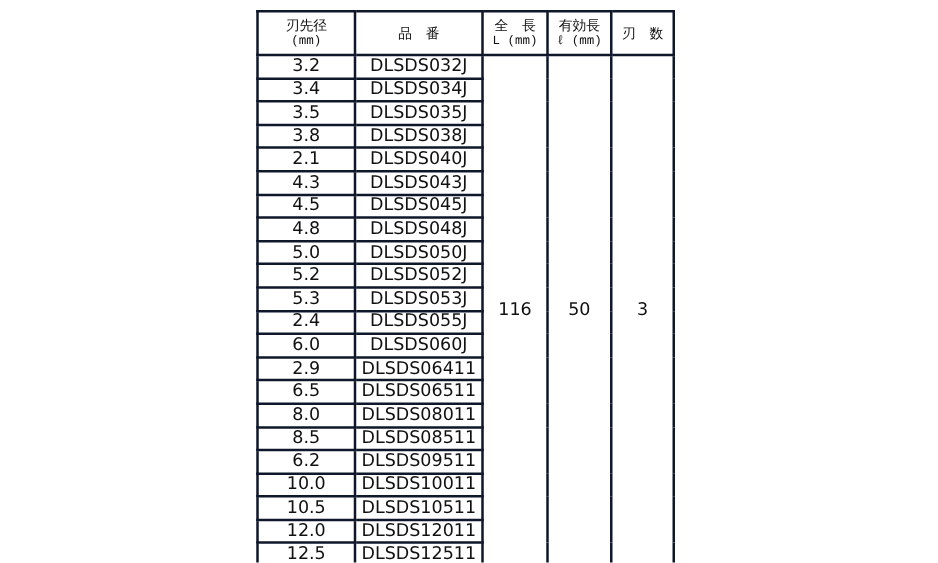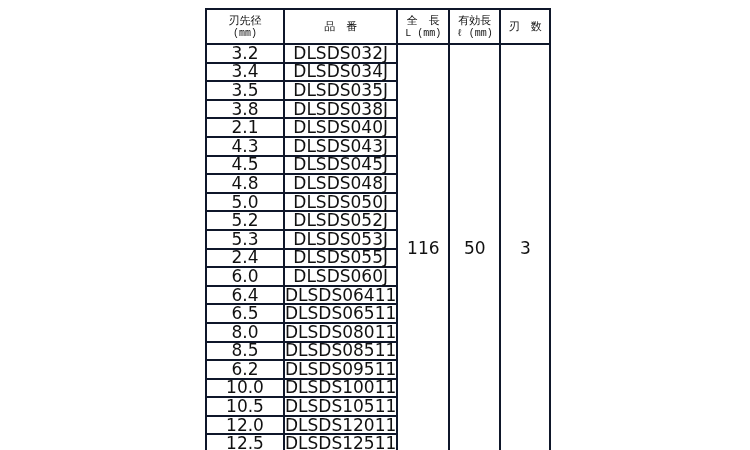--- a/index.html
+++ b/index.html
@@ -3,21 +3,21 @@
 <meta charset="utf-8">
 <style>
   html, body { margin:0; padding:0; background:#fff; }
   body { width:750px; height:450px; position:relative; overflow:hidden;
          font-family:"DejaVu Sans", sans-serif; color:#111; }
   table.spec { position:absolute; left:205px; top:8px; border-collapse:collapse;
                border:2px solid #111; table-layout:fixed; }
   table.spec th, table.spec td { border:2px solid #0f172a; padding:0; text-align:center;
                font-weight:normal; }
   table.spec th { height:33px; font-size:11px; line-height:13px; }
-  table.spec td { height:16.6px; font-size:17px; line-height:15px; }
+  table.spec td { height:16.6px; font-size:14px; line-height:15px; }
   td.part { text-align:left; padding-left:12px;margin-top:40px; }
   .c1 { width:78px; } .c2 { width:102px; } .c3 { width:52px; } .c4 { width:51px; } .c5 { width:50px; }
   .sub { font-size:10px;font-family:Liberation Mono, monospace; }
 </style>
 </head>
 <body>
 
 <table class="spec">
   <colgroup>
     <col class="c1">
@@ -98,21 +98,21 @@
       </tr>
       <tr>
         <td>2.4</td>
         <td class="part">DLSDS055J</td>
       </tr>
       <tr>
         <td>6.0</td>
         <td class="part">DLSDS060J</td>
       </tr>
       <tr>
-        <td>6.4</td>
+        <td>2.9</td>
         <td class="part">DLSDS06411</td>
       </tr>
       <tr>
         <td>6.5</td>
         <td class="part">DLSDS06511</td>
       </tr>
       <tr>
         <td>8.0</td>
         <td class="part">DLSDS08011</td>
       </tr>

